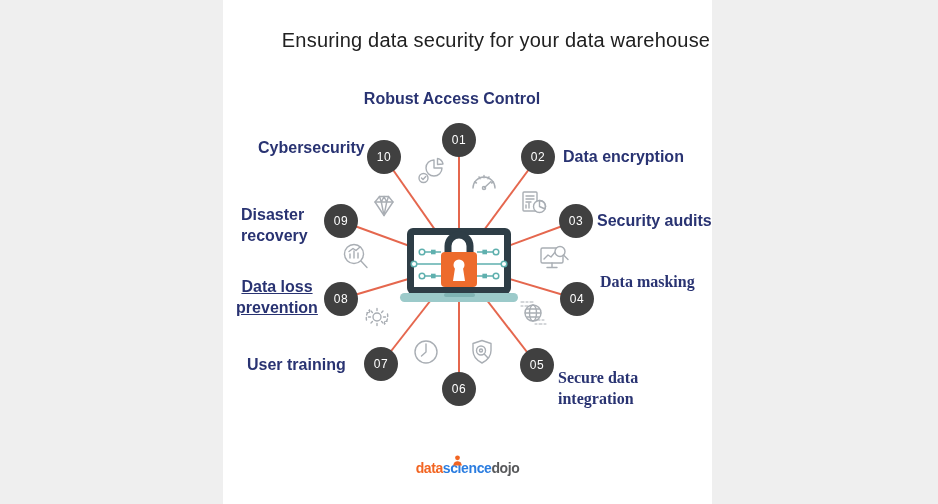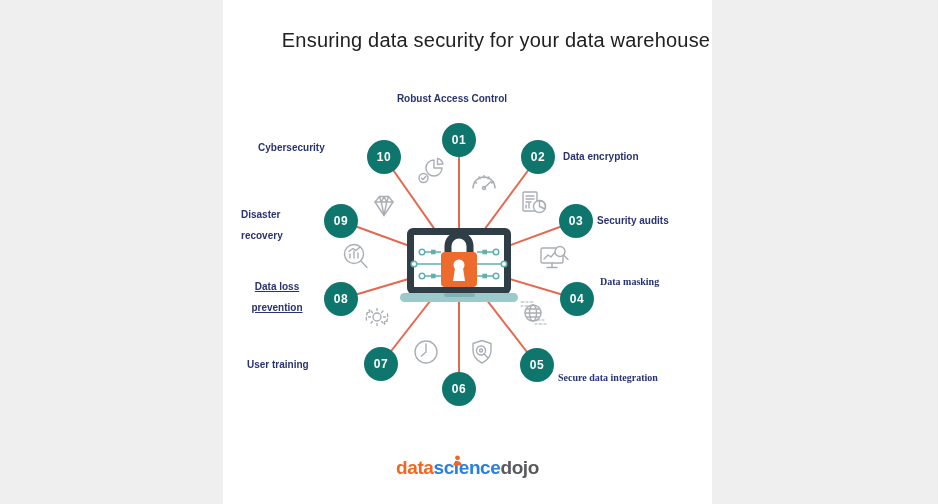--- a/index.html
+++ b/index.html
@@ -8,29 +8,29 @@
   .stage { position:relative; width:938px; height:504px; }
   .panel { position:absolute; left:223px; top:0; width:489px; height:504px; background:#ffffff; }
 
   .title { position:absolute; left:223px; top:29px; width:546px; text-align:center;
            font-size:20px; font-weight:500; color:#212121; letter-spacing:0.2px; }
 
   .spokes, .laptop, .deco { position:absolute; pointer-events:none; }
   .spokes { left:0; top:0; }
 
   .node { position:absolute; width:34px; height:34px; border-radius:50%;
-          background:#0f766e; color:#ffffff; font-size:12px; font-weight:700;
+          background:#404040; color:#ffffff; font-size:12px; font-weight:400;
           display:flex; align-items:center; justify-content:center; letter-spacing:0.5px; }
   .n1 { left:442px; top:123px; } .n2 { left:521px; top:140px; }
   .n3 { left:559px; top:204px; } .n4 { left:560px; top:282px; }
   .n5 { left:520px; top:348px; } .n6 { left:442px; top:372px; }
   .n7 { left:364px; top:347px; } .n8 { left:324px; top:282px; }
   .n9 { left:324px; top:204px; } .n10 { left:367px; top:140px; }
 
-  .lbl { position:absolute; color:#293372; font-size:10px; font-weight:700; line-height:21px; }
+  .lbl { position:absolute; color:#293372; font-size:16px; font-weight:700; line-height:21px; }
   .l1 { left:332px; top:88px;  width:240px; text-align:center; }
   .l2 { left:563px; top:146px; }
   .l3 { left:597px; top:210px; }
   .l4 { left:600px; top:271px;font-family:Liberation Serif, serif; }
   .l5 { left:558px; top:367px; width:122px; text-align:left;font-family:Liberation Serif, serif; }
   .l6 { left:379px; top:410px; width:160px; text-align:center; }
   .l7 { left:247px; top:354px; }
   .l8 { left:236px; top:276px; width:82px; text-align:center;text-decoration:underline; }
   .l9 { left:241px; top:204px; width:70px; }
   .l10 { left:258px; top:137px; }
@@ -43,21 +43,21 @@
   .i-doc      { left:515px; top:186px; }
   .i-monitor  { left:535px; top:240px; }
   .i-globe    { left:515px; top:294px; }
   .i-shield   { left:464px; top:334px; }
   .i-clock    { left:408px; top:334px; }
   .i-gear     { left:359px; top:299px; }
   .i-magchart { left:338px; top:240px; }
   .i-diamond  { left:366px; top:188px; }
 
   .footer { position:absolute; left:223px; top:457px; width:489px; text-align:center; }
-  .logo-line { font-size:19px; font-weight:700; letter-spacing:-0.4px; line-height:22px; }
+  .logo-line { font-size:14px; font-weight:700; letter-spacing:-0.4px; line-height:22px; }
   .logo-data    { color:#f26522; }
   .logo-science { color:#2b7de0; }
   .logo-dojo    { color:#58595b; }
   .tagline-line { margin-top:1px; font-size:9.5px; font-weight:700; letter-spacing:0.6px; color:#2b7de0; }
   .tag-dash { color:#f26522; font-weight:700; letter-spacing:-1px; }
   .person-badge { position:absolute; left:452px; top:455px; width:11px; height:11px; }
 </style>
 </head>
 <body>
 

